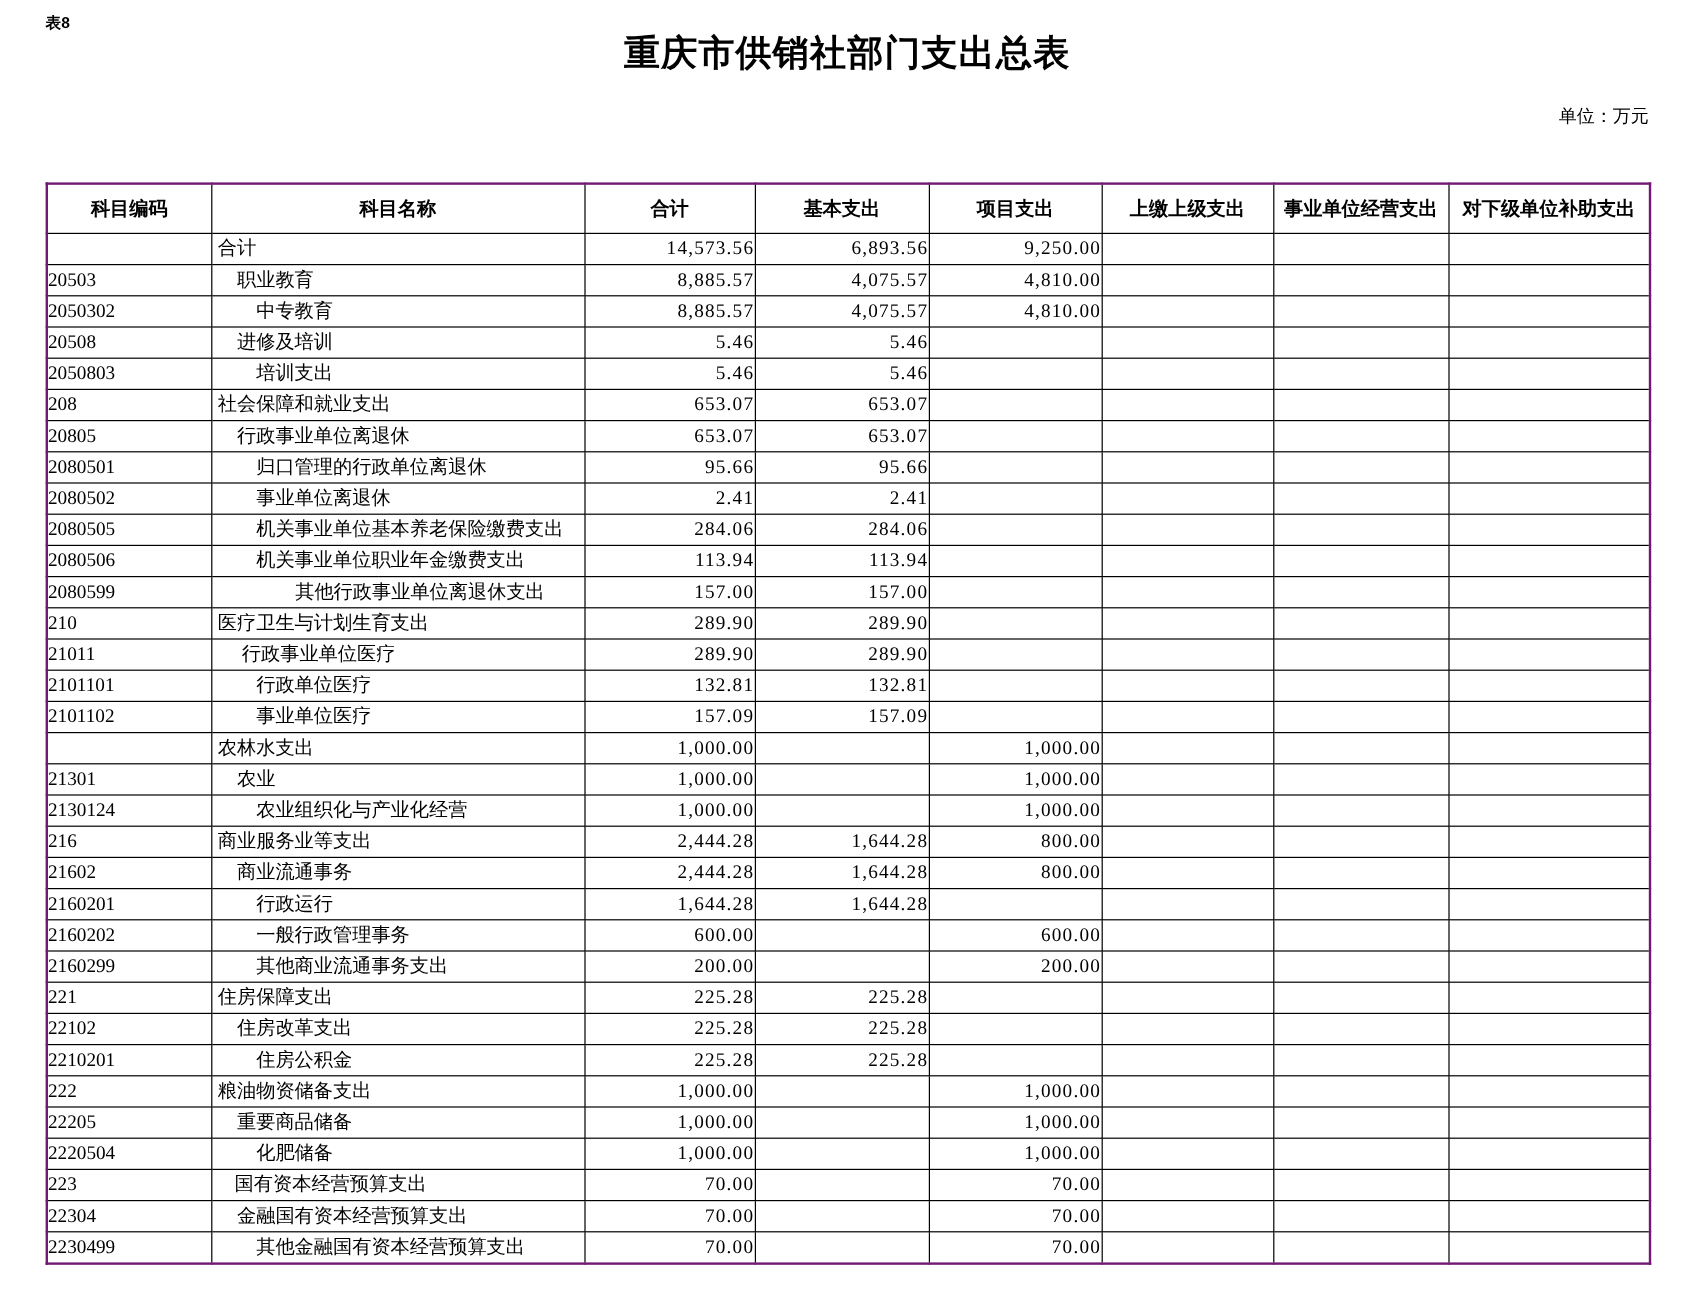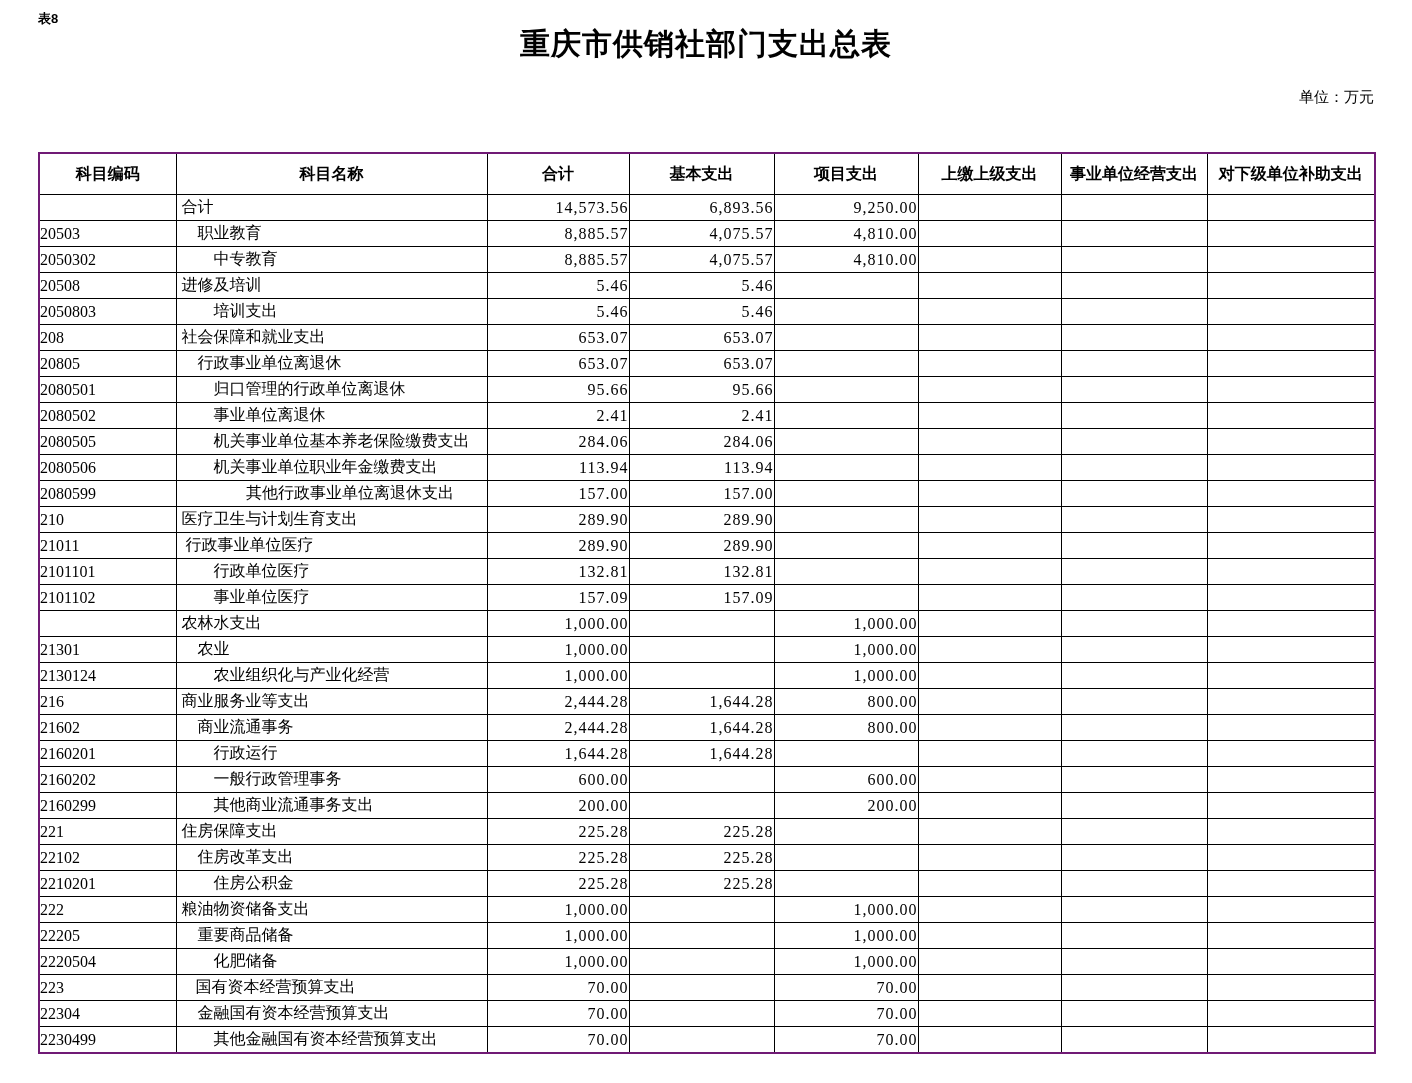--- a/index.html
+++ b/index.html
@@ -117,21 +117,21 @@
           <td class="cell-name" style="padding-left: 37px;">中专教育</td>
           <td class="cell-num">8,885.57</td>
           <td class="cell-num">4,075.57</td>
           <td class="cell-num">4,810.00</td>
           <td class="cell-num"></td>
           <td class="cell-num"></td>
           <td class="cell-num"></td>
         </tr>
         <tr>
           <td class="cell-code">20508</td>
-          <td class="cell-name" style="padding-left: 5px;">进修及培训</td>
+          <td class="cell-name" style="padding-left: 21px;">进修及培训</td>
           <td class="cell-num">5.46</td>
           <td class="cell-num">5.46</td>
           <td class="cell-num"></td>
           <td class="cell-num"></td>
           <td class="cell-num"></td>
           <td class="cell-num"></td>
         </tr>
         <tr>
           <td class="cell-code">2050803</td>
           <td class="cell-name" style="padding-left: 37px;">培训支出</td>
@@ -217,21 +217,21 @@
           <td class="cell-name" style="padding-left: 5px;">医疗卫生与计划生育支出</td>
           <td class="cell-num">289.90</td>
           <td class="cell-num">289.90</td>
           <td class="cell-num"></td>
           <td class="cell-num"></td>
           <td class="cell-num"></td>
           <td class="cell-num"></td>
         </tr>
         <tr>
           <td class="cell-code">21011</td>
-          <td class="cell-name" style="padding-left: 9px;">行政事业单位医疗</td>
+          <td class="cell-name" style="padding-left: 25px;">行政事业单位医疗</td>
           <td class="cell-num">289.90</td>
           <td class="cell-num">289.90</td>
           <td class="cell-num"></td>
           <td class="cell-num"></td>
           <td class="cell-num"></td>
           <td class="cell-num"></td>
         </tr>
         <tr>
           <td class="cell-code">2101101</td>
           <td class="cell-name" style="padding-left: 37px;">行政单位医疗</td>

